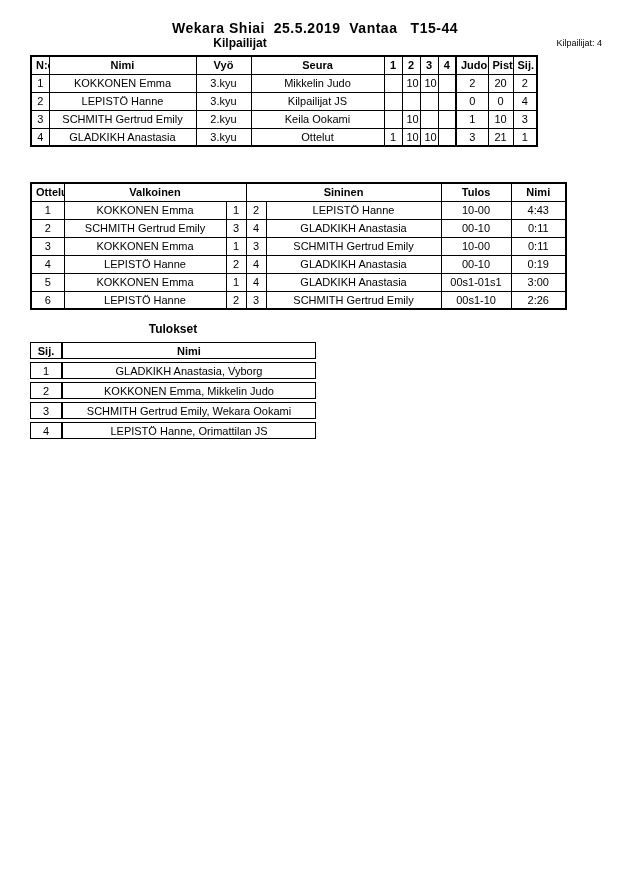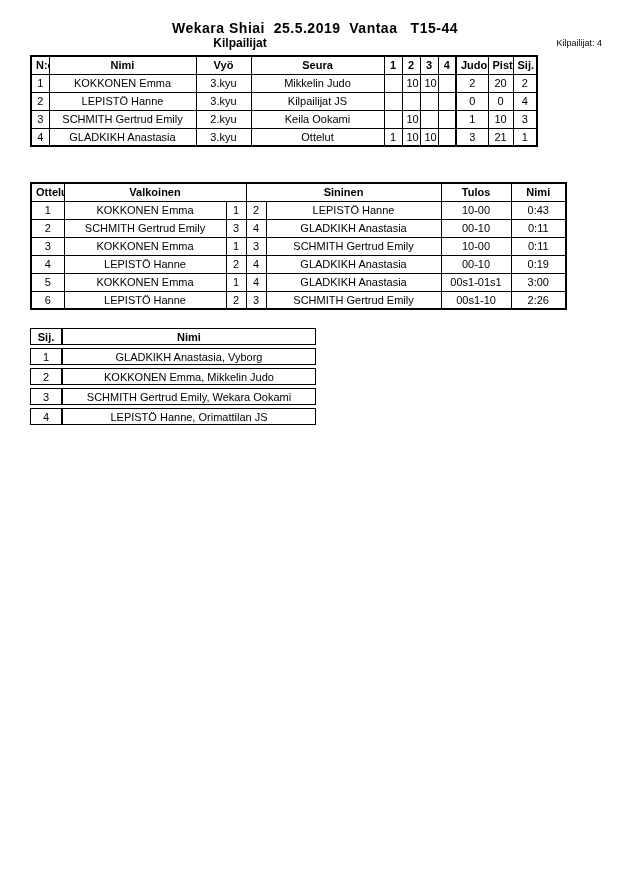--- a/index.html
+++ b/index.html
@@ -156,21 +156,21 @@
       </tr>
     </thead>
     <tbody>
       <tr>
         <td class="c">1</td>
         <td class="l">KOKKONEN Emma</td>
         <td class="c">1</td>
         <td class="c">2</td>
         <td class="l">LEPISTÖ Hanne</td>
         <td class="c">10-00</td>
-        <td class="c">0:43</td>
+        <td class="c">4:43</td>
       </tr>
       <tr>
         <td class="c">2</td>
         <td class="l">SCHMITH Gertrud Emily</td>
         <td class="c">3</td>
         <td class="c">4</td>
         <td class="l">GLADKIKH Anastasia</td>
         <td class="c">00-10</td>
         <td class="c">0:11</td>
       </tr>
@@ -208,20 +208,23 @@
         <td class="c">3</td>
         <td class="l">SCHMITH Gertrud Emily</td>
         <td class="c">00s1-10</td>
         <td class="c">2:26</td>
       </tr>
     </tbody>
   </table>
 
   <div class="gap-md"></div>
 
+  <div class="section-head">
+    <div class="sec-center-small">Tulokset</div>
+  </div>
 
   <table class="t3">
     <colgroup>
       <col style="width:32px">
         <col style="width:254px">
     </colgroup>
     <thead>
       <tr>
         <th>Sij.</th>
         <th>Nimi</th>

